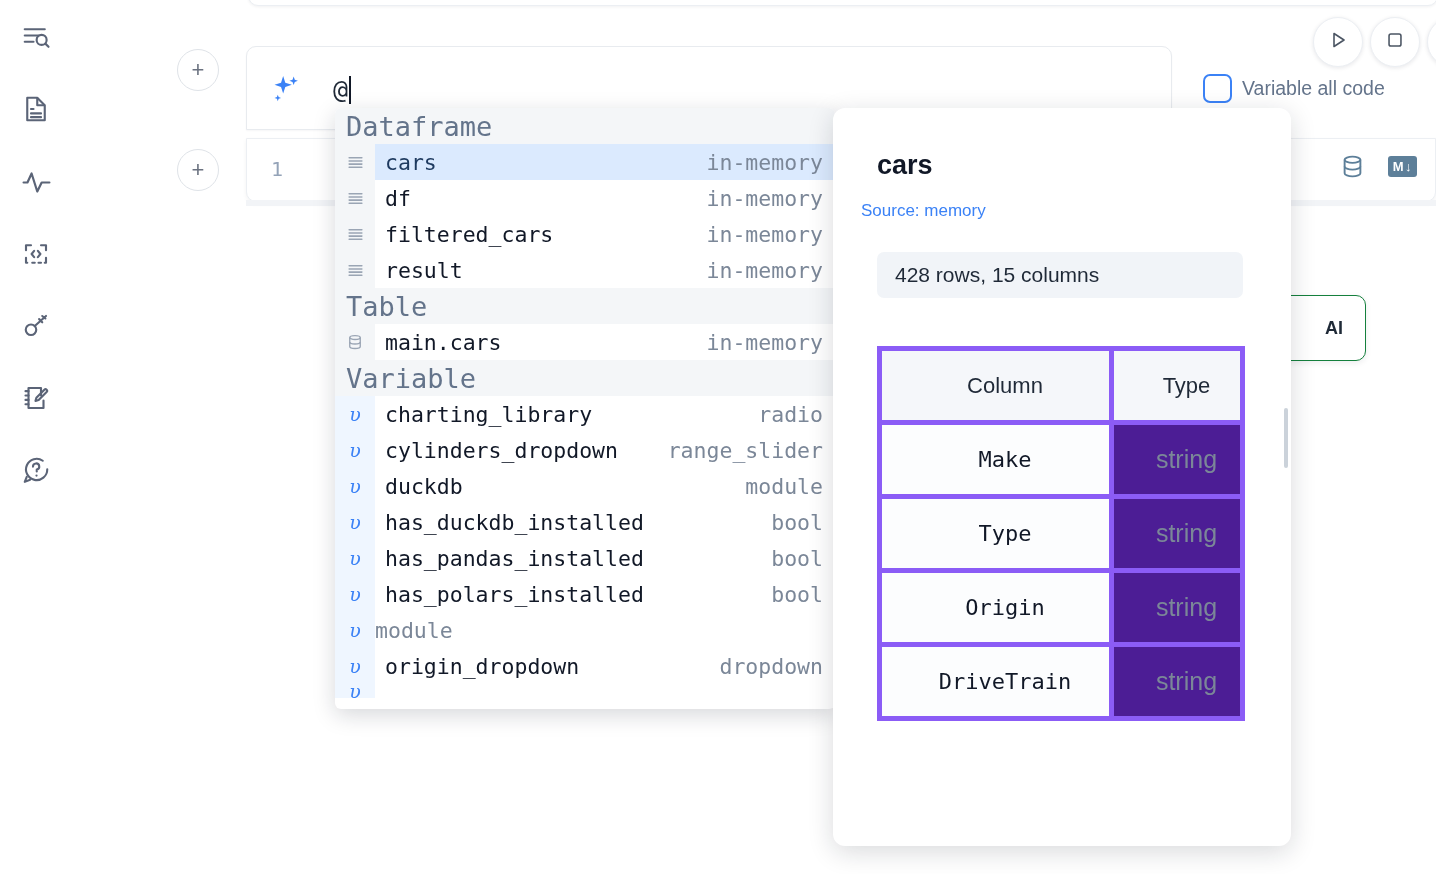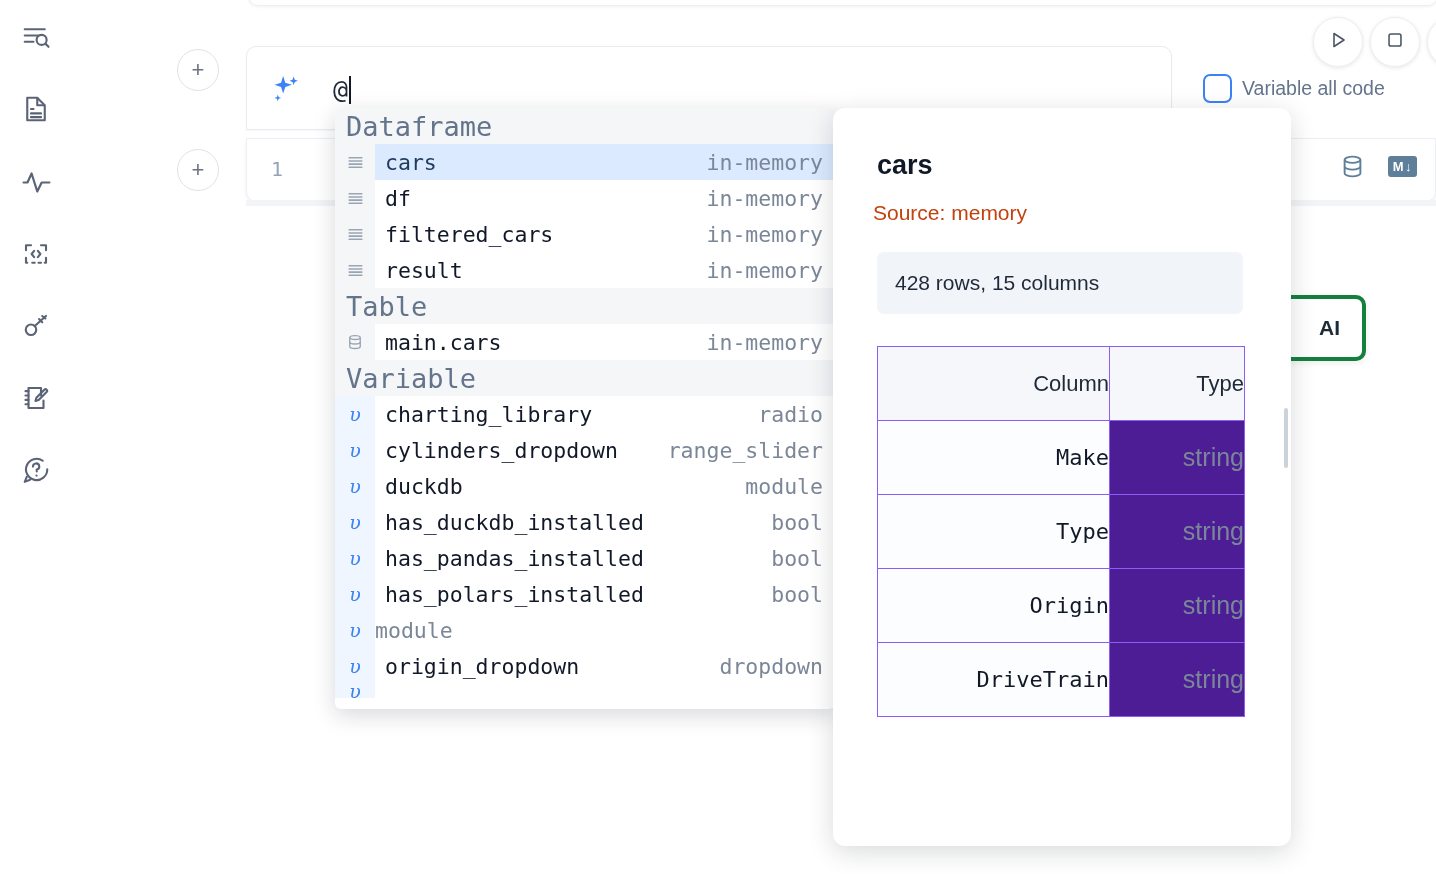--- a/index.html
+++ b/index.html
@@ -109,25 +109,25 @@
     display: flex; align-items: center; gap: 1px; cursor: pointer;
   }
   .cell-bottom-shade {
     position: absolute; left: 246px; top: 200px; width: 1190px; height: 6px;
     background: #f2f4f7;
   }
 
   
   .ai-btn {
     position: absolute; left: 1258px; top: 295px; width: 108px; height: 66px;
-    background: #ffffff; border: 4px solid #15803d; border-radius: 10px;
+    background: #ffffff; border: 1px solid #15803d; border-radius: 10px;
     box-shadow: 0 2px 6px rgba(16,24,40,0.08);
     display: flex; align-items: center; justify-content: flex-end;
     padding-right: 22px;
-    font-size: 21px; font-weight: 700; color: #1f2a37; cursor: pointer;
+    font-size: 18px; font-weight: 700; color: #1f2a37; cursor: pointer;
     overflow: hidden;
   }
 
   
   .ac {
     position: absolute; left: 335px; top: 108px; width: 500px; height: 601px;
     background: #ffffff; border-radius: 6px;
     box-shadow: 0 6px 22px rgba(16,24,40,0.17);
     overflow: hidden; z-index: 20;
   }
@@ -162,35 +162,35 @@
     position: absolute; left: 833px; top: 108px; width: 458px; height: 738px;
     background: #ffffff; border-radius: 12px;
     box-shadow: 0 6px 26px rgba(16,24,40,0.16);
     z-index: 30; overflow: hidden;
   }
   .d-title {
     position: absolute; left: 44px; top: 42px;
     font-size: 27px; font-weight: 700; color: #111827;
   }
   .d-source {
-    position: absolute; left: 40px; top: 93px;
-    font-size: 21px; color: #c2410c;
+    position: absolute; left: 28px; top: 93px;
+    font-size: 17px; color: #3b82f6;
   }
   .d-shape {
-    position: absolute; left: 44px; top: 144px; width: 366px; height: 62px;
+    position: absolute; left: 44px; top: 144px; width: 366px; height: 46px;
     background: #f1f4f8; border-radius: 7px;
     display: flex; align-items: center; padding-left: 18px;
     font-size: 21px; color: #1f2937;
   }
   .d-table {
     position: absolute; left: 44px; top: 238px; width: 368px;
     border: 1px solid #e4e9f0; border-collapse: collapse;
   }
   .d-table th, .d-table td {
-    border: 1px solid #8b5cf6; text-align: right;
+    border: 5px solid #8b5cf6; text-align: center;
     padding: 0 0 0 19px; height: 74px; vertical-align: middle;
   }
   .d-table th {
     background: #f5f7fa; font-weight: 400;
     font-size: 22px; color: #1f2937;
   }
   .d-table td.col {
     font-family: "DejaVu Sans Mono", monospace;
     font-size: 22px; color: #111827; background: #fcfdfe;
   }

